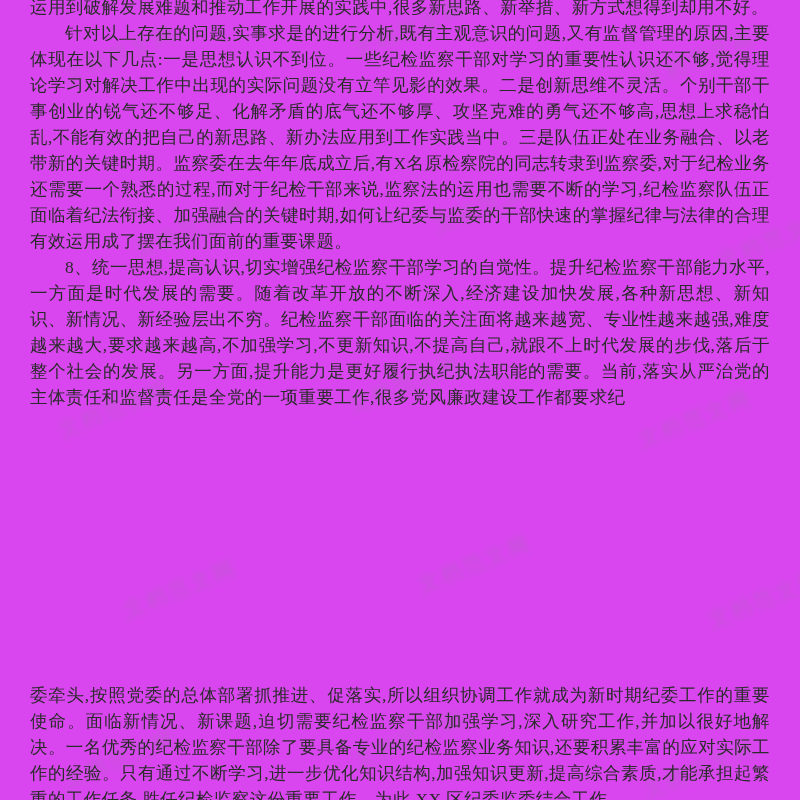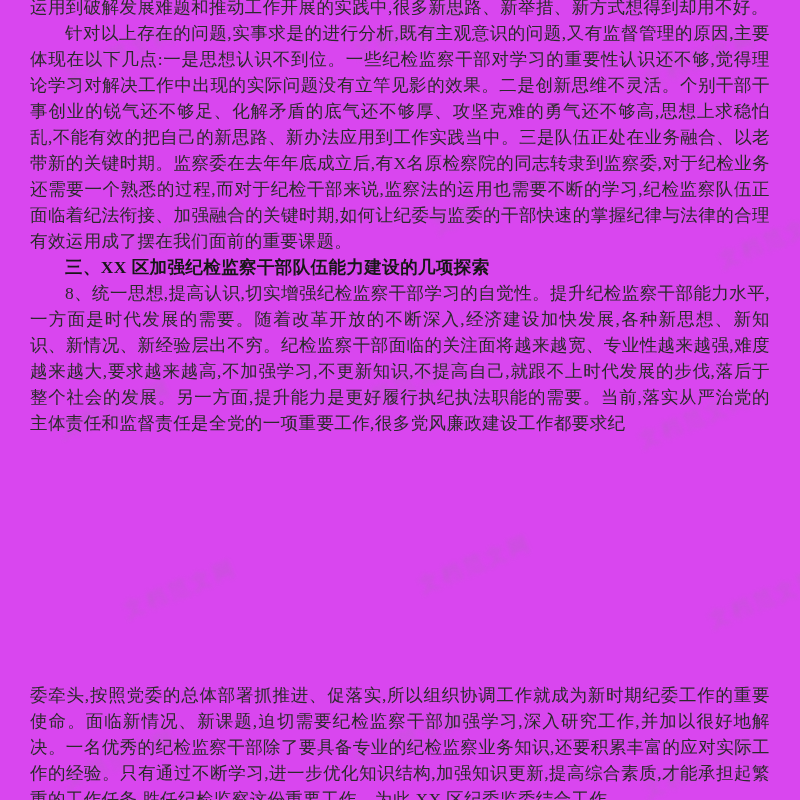--- a/index.html
+++ b/index.html
@@ -77,21 +77,20 @@
       <div class="stamp" style="left: 415px; top: 550px;">文档范文网</div>
       <div class="stamp" style="left: 705px; top: 585px;">文档范文网</div>
       <div class="stamp" style="left: 60px; top: 745px;">文档范文网</div>
       <div class="stamp" style="left: 350px; top: 725px;">文档范文网</div>
       <div class="stamp" style="left: 640px; top: 755px;">文档范文网</div>
     </div>
 
   <div class="doc-content page-block-1">
     <p class="para cont">运用到破解发展难题和推动工作开展的实践中,很多新思路、新举措、新方式想得到却用不好。</p>
     <p class="para">针对以上存在的问题,实事求是的进行分析,既有主观意识的问题,又有监督管理的原因,主要体现在以下几点:一是思想认识不到位。一些纪检监察干部对学习的重要性认识还不够,觉得理论学习对解决工作中出现的实际问题没有立竿见影的效果。二是创新思维不灵活。个别干部干事创业的锐气还不够足、化解矛盾的底气还不够厚、攻坚克难的勇气还不够高,思想上求稳怕乱,不能有效的把自己的新思路、新办法应用到工作实践当中。三是队伍正处在业务融合、以老带新的关键时期。监察委在去年年底成立后,有X名原检察院的同志转隶到监察委,对于纪检业务还需要一个熟悉的过程,而对于纪检干部来说,监察法的运用也需要不断的学习,纪检监察队伍正面临着纪法衔接、加强融合的关键时期,如何让纪委与监委的干部快速的掌握纪律与法律的合理有效运用成了摆在我们面前的重要课题。</p>
-    <p class="para heading">三、XX 区加强纪检监察干部队伍能力建设的几项探索</p>
     <p class="para">8、统一思想,提高认识,切实增强纪检监察干部学习的自觉性。提升纪检监察干部能力水平,一方面是时代发展的需要。随着改革开放的不断深入,经济建设加快发展,各种新思想、新知识、新情况、新经验层出不穷。纪检监察干部面临的关注面将越来越宽、专业性越来越强,难度越来越大,要求越来越高,不加强学习,不更新知识,不提高自己,就跟不上时代发展的步伐,落后于整个社会的发展。另一方面,提升能力是更好履行执纪执法职能的需要。当前,落实从严治党的主体责任和监督责任是全党的一项重要工作,很多党风廉政建设工作都要求纪</p>
   </div>
 
   <div class="doc-content page-block-2">
     <p class="para cont">委牵头,按照党委的总体部署抓推进、促落实,所以组织协调工作就成为新时期纪委工作的重要使命。面临新情况、新课题,迫切需要纪检监察干部加强学习,深入研究工作,并加以很好地解决。一名优秀的纪检监察干部除了要具备专业的纪检监察业务知识,还要积累丰富的应对实际工作的经验。只有通过不断学习,进一步优化知识结构,加强知识更新,提高综合素质,才能承担起繁重的工作任务,胜任纪检监察这份重要工作。为此,XX 区纪委监委结合工作</p>
   </div>
 
 </div>
 
 </body></html>

